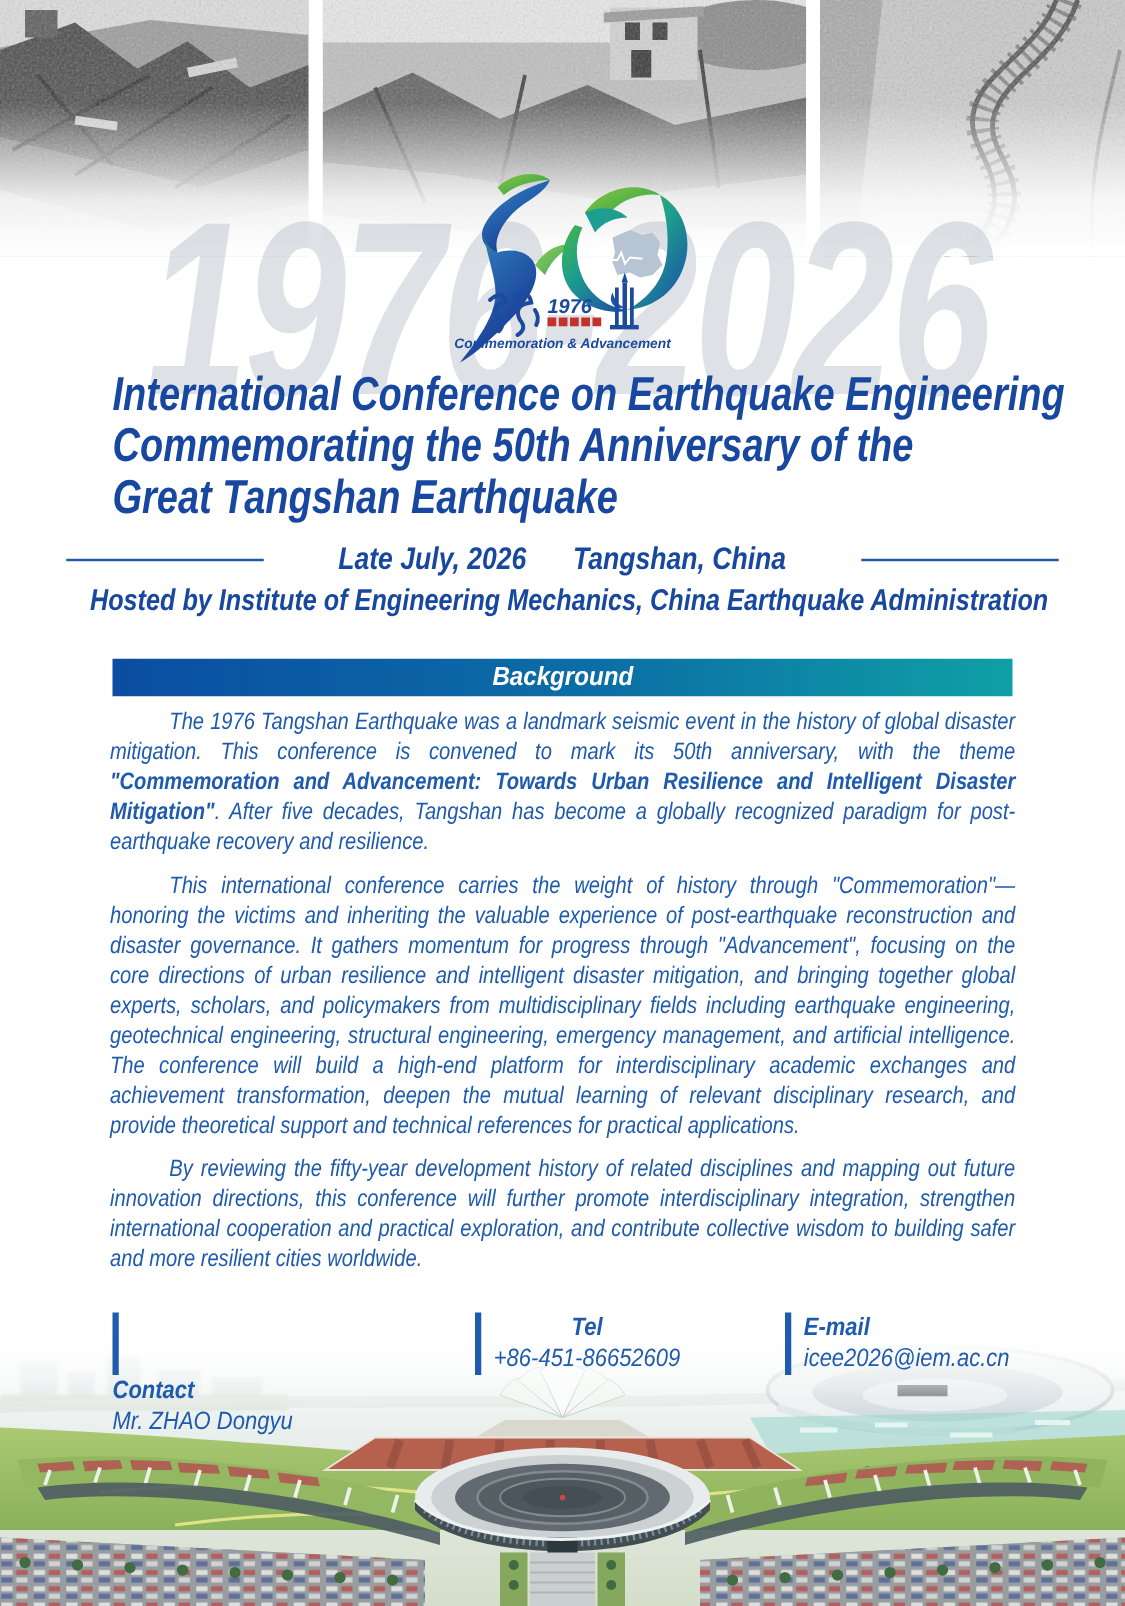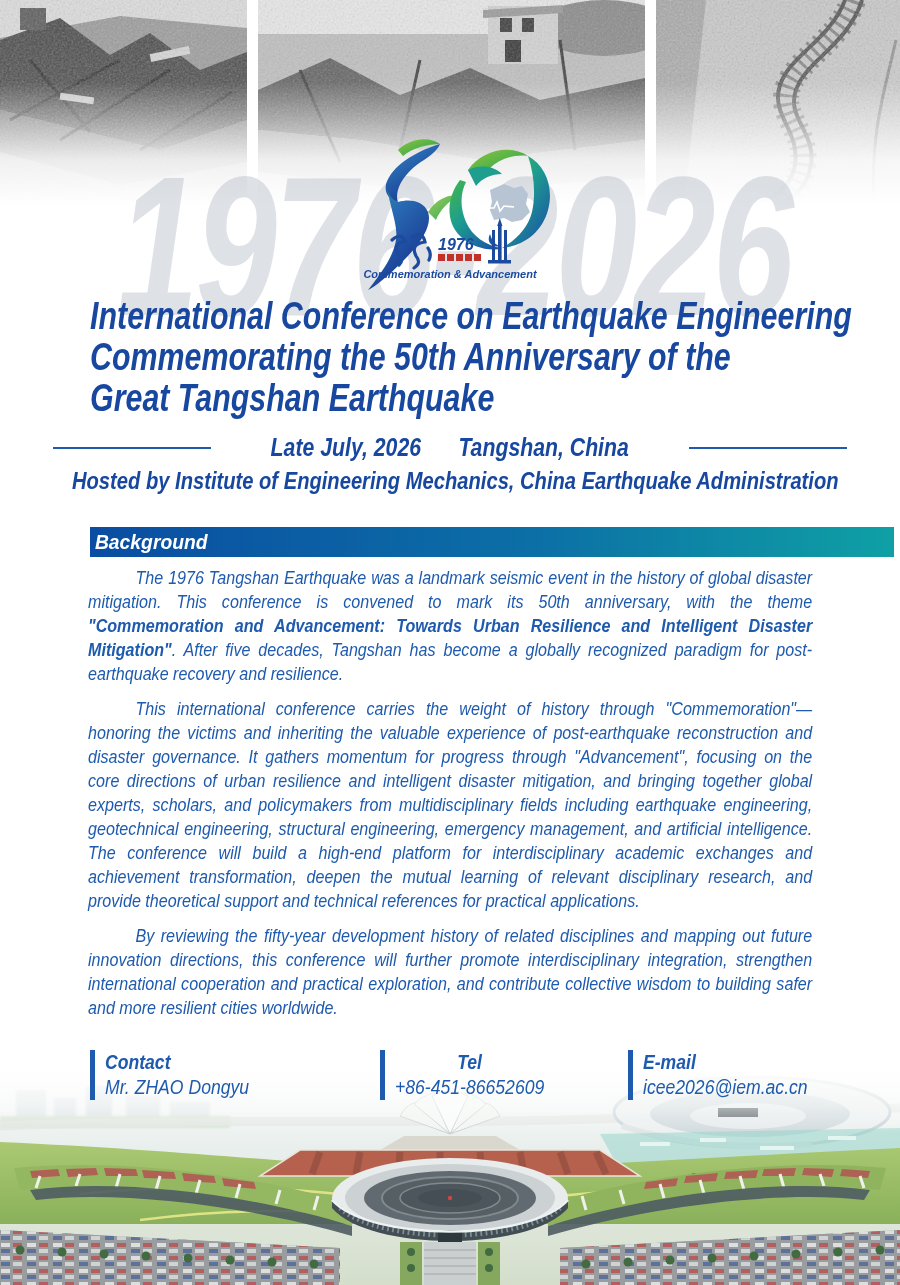--- a/index.html
+++ b/index.html
@@ -35,43 +35,43 @@
     transform:scaleX(0.85); margin:0 6px;
   }
   .date-gap { display:inline-block; width:44px; }
   #hosted {
     position:absolute; top:467px; left:0; width:900px; z-index:2; text-align:center;
     font-weight:bold; font-size:24px; color:#17479E; white-space:nowrap;
     transform:scaleX(0.84); transform-origin:50% 50%;
   }
   
   #section-bar {
-    position:absolute; top:527px; left:90px; width:804px; height:30px; z-index:2;
+    position:absolute; top:527px; left:90px; width:720px; height:30px; z-index:2;
     background:linear-gradient(90deg,#0A4DA2 0%,#0C6FA6 55%,#0FA0A5 100%);
-    display:flex; align-items:center; 
+    display:flex; align-items:center; justify-content:center;
   }
   #section-bar span {
     color:#ffffff; font-weight:bold; font-size:21px; transform:scaleX(0.92);
   }
   
   #paragraphs {
     position:absolute; top:566px; left:88px; width:854px; z-index:2;
     transform:scaleX(0.848); transform-origin:0 0;
     color:#1E5AAE; font-size:19px; line-height:24px; text-align:justify;
   }
   #paragraphs p { text-indent:56px; margin:0 0 11px 0; }
   #paragraphs .b { font-weight:bold; }
   
   #contact { position:absolute; top:1050px; left:0; width:900px; height:56px; z-index:3; }
   .contact-col { position:absolute; top:0; display:flex; }
   .contact-bar { width:5px; background:#1E5AAE; margin-right:10px; min-height:50px; }
   .contact-texts { transform:scaleX(0.88); transform-origin:0 50%; white-space:nowrap; }
   .contact-label { font-weight:bold; font-size:20px; color:#1E5AAE; line-height:25px; }
   .contact-value { font-size:20px; color:#1E5AAE; line-height:25px; }
-  #contact-col-0 { left:90px; } #contact-col-1 { left:380px;text-align:center; } #contact-col-2 { left:628px;justify-content:center; }
+  #contact-col-0 { left:90px;flex-direction:column; } #contact-col-1 { left:380px;text-align:center; } #contact-col-2 { left:628px;justify-content:center; }
   
   #bottom-photo { position:absolute; left:0; top:1072px; width:900px; height:213px; z-index:1; }
 </style>
 </head>
 <body>
 
 <div id="poster">
 
   <svg id="top-photos" viewBox="0 0 900 205" xmlns="http://www.w3.org/2000/svg" aria-hidden="true">
     <defs>

